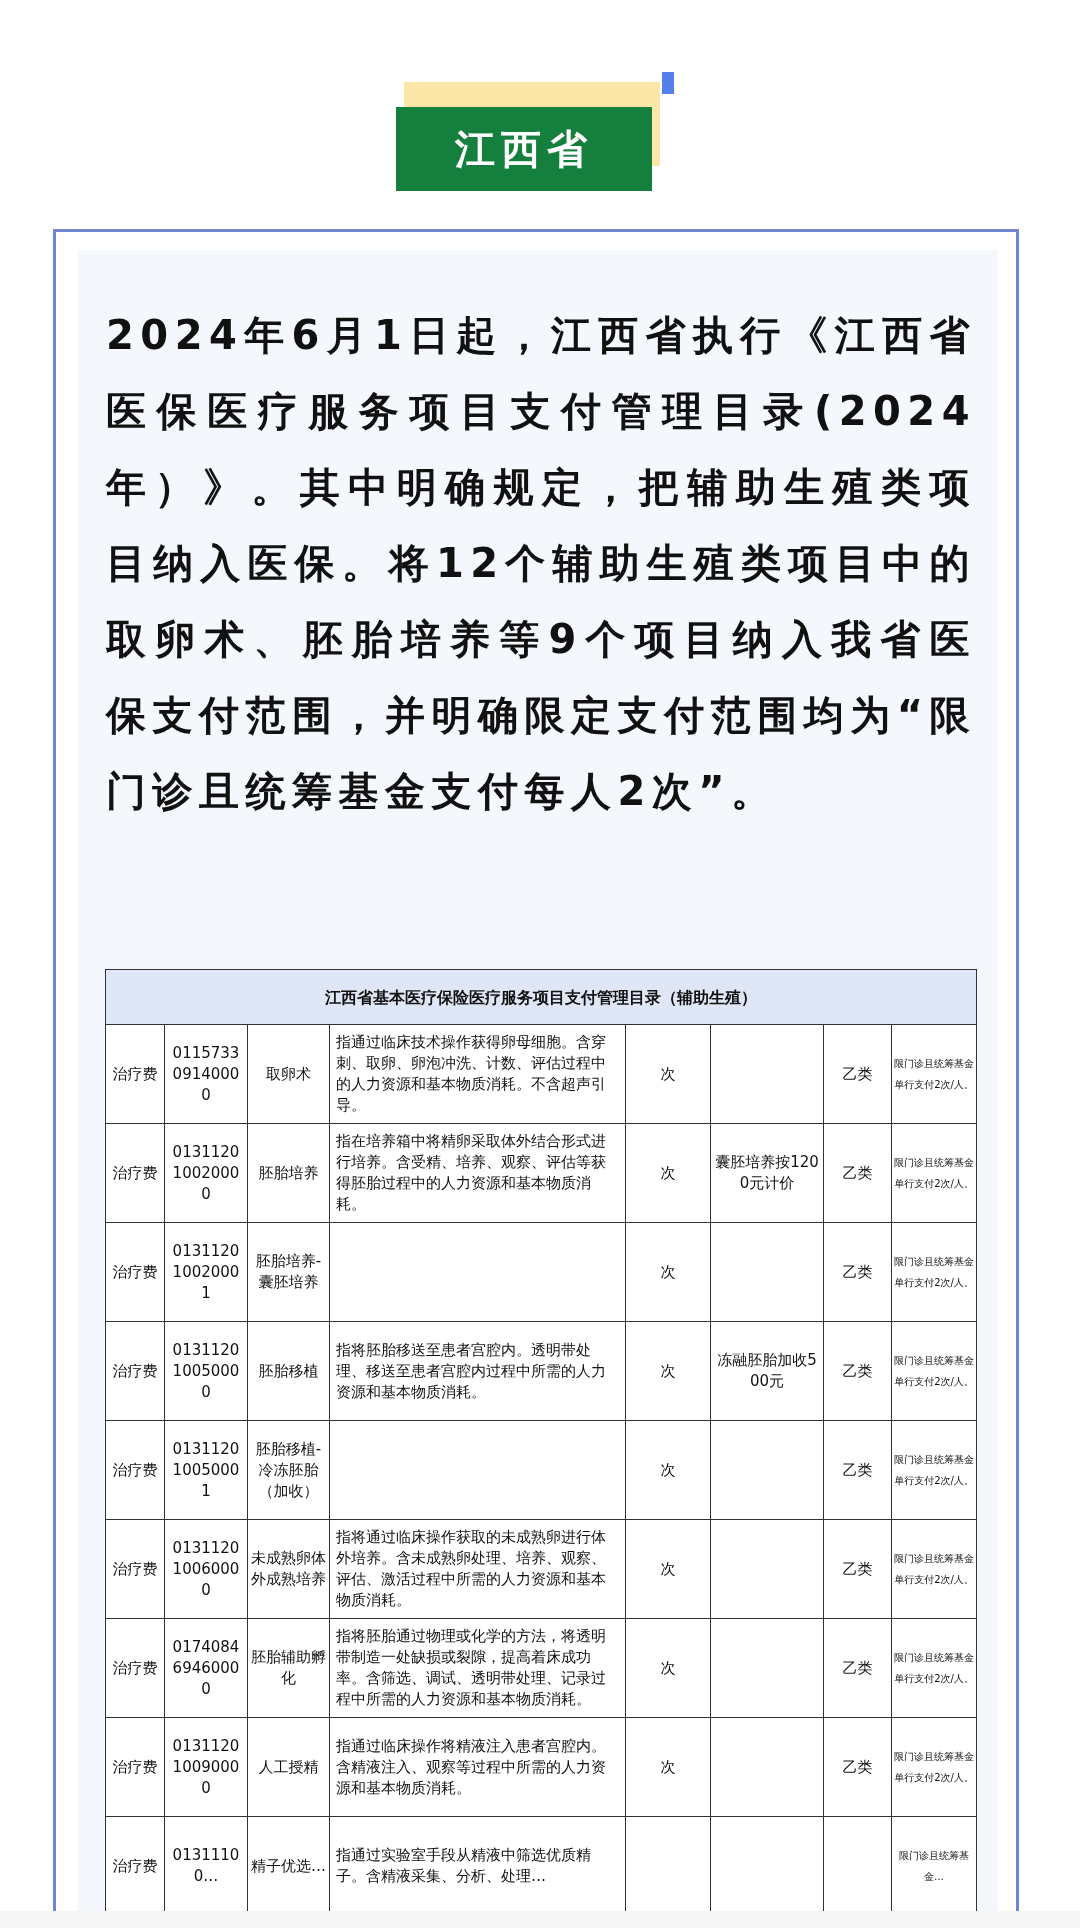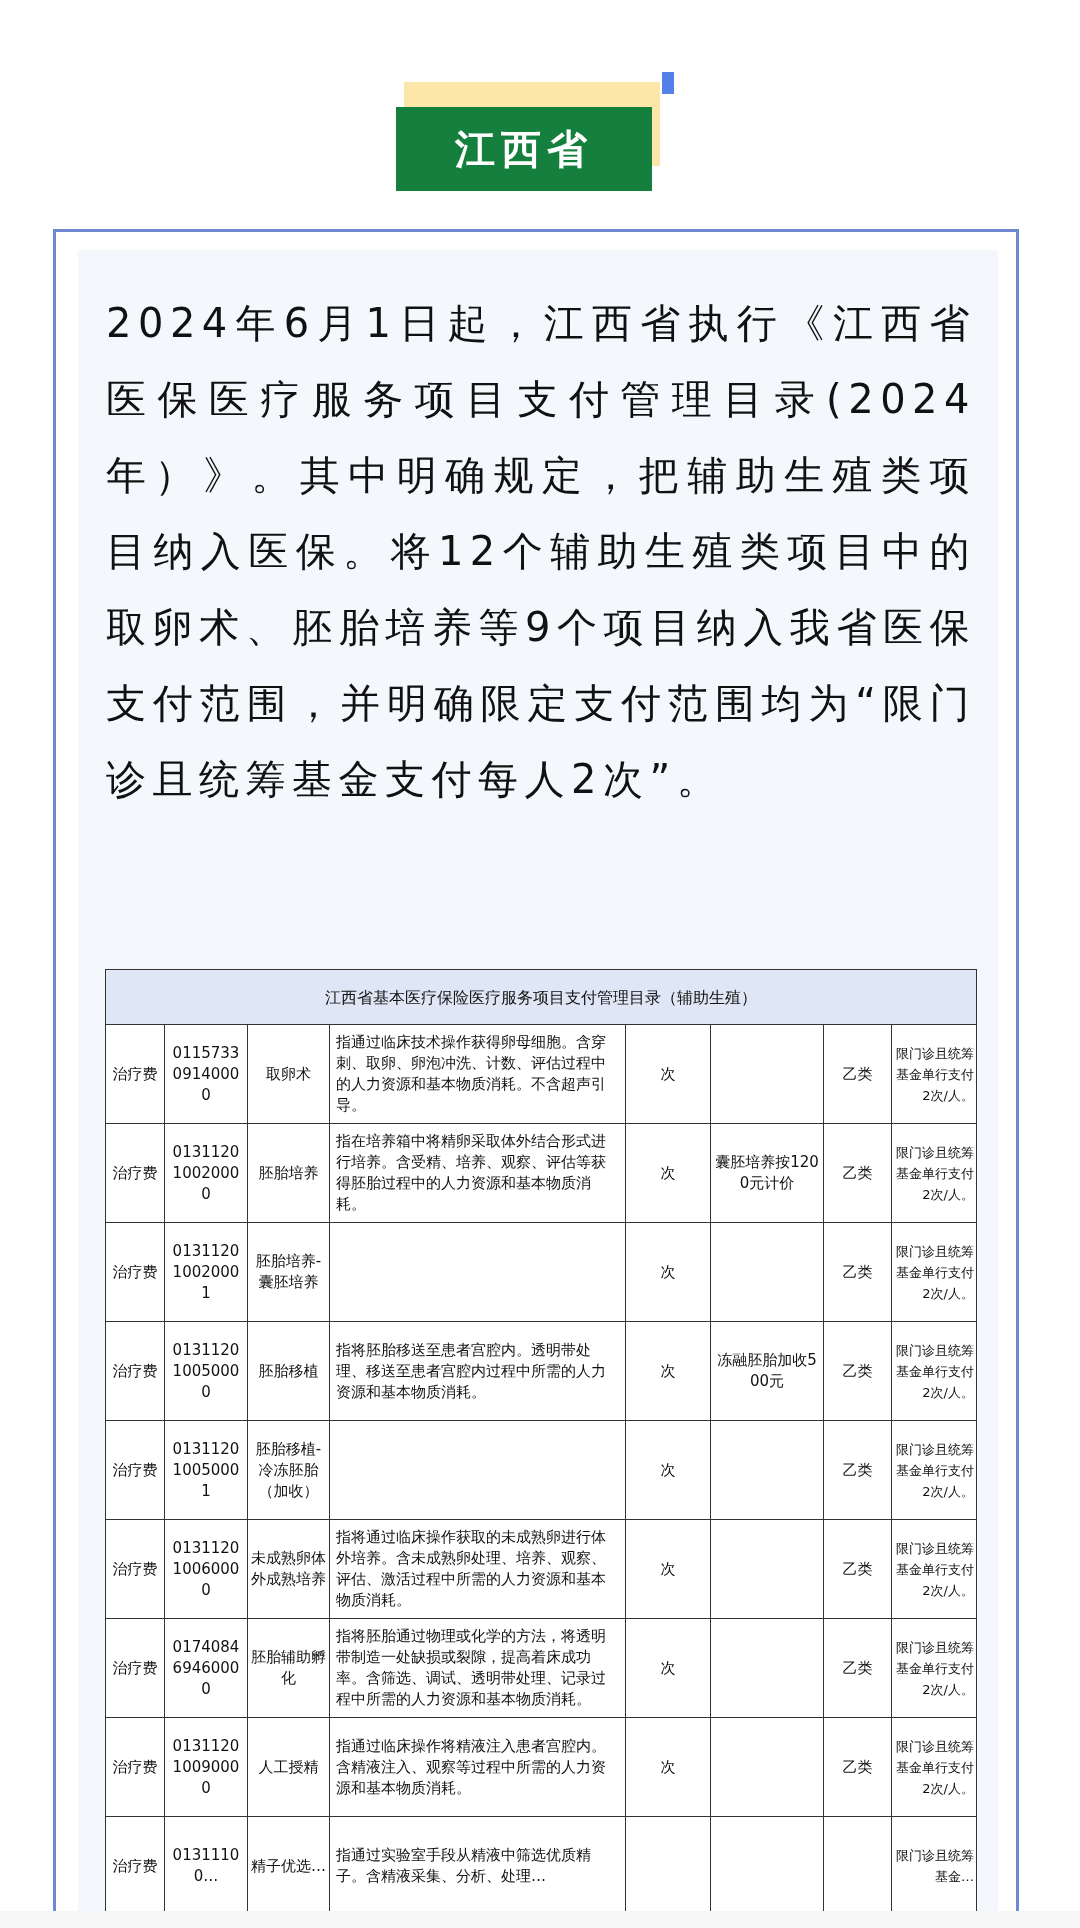--- a/index.html
+++ b/index.html
@@ -21,36 +21,36 @@
   .frame {
     position: absolute; left: 53px; top: 229px; width: 966px; height: 1720px;
     border: 3px solid #6f88cf; border-bottom: none; box-sizing: border-box;
     background: #fff;
   }
   .panel {
     position: absolute; left: 78px; top: 250px; width: 920px; height: 1700px;
     background: #f4f7fc;
   }
   .intro {
-    position: absolute; left: 106px; top: 285px; width: 870px;
+    position: absolute; left: 106px; top: 297px; width: 870px;
     font-size: 40px; line-height: 76px; color: #111;
-    letter-spacing: 6.5px; text-align: justify;
+    letter-spacing: 6.5px; text-align: justify; font-weight: bold;
   }
   .tbl {
     position: absolute; left: 105px; top: 969px; width: 871px;
     border-collapse: collapse; table-layout: fixed;
     font-family: "DejaVu Sans", sans-serif; font-size: 15px; color: #111;
     background: #fff;
   }
   .tbl td, .tbl th { border: 1.5px solid #333; padding: 1px 3px; text-align: center; vertical-align: middle; line-height: 21px; font-weight: normal; word-break: break-all; }
-  .tbl .title-row th { background: #dfe6f5; height: 52px; font-weight: normal; font-size: 16px; }
+  .tbl .title-row th { background: #dfe6f5; height: 52px; font-weight: bold; font-size: 16px; }
   .tbl .head-row th { height: 42px; line-height: 20px; font-size: 16px; }
   .tbl .data-row td { height: 96px; }
   .tbl td.desc { text-align: left; padding: 0 6px; }
-  .tbl td.note { text-align: right; padding: 0 2px; font-size: 13px; }
+  .tbl td.note { text-align: center; padding: 0 2px; font-size: 10px; }
   .cut {
     position: absolute; left: 0; top: 1911px; width: 1080px; height: 17px; background: #f6f6f6;
   }
 </style>
 </head>
 <body>
 
 <div class="badge-wrap">
   <div class="badge-shadow"></div>
   <div class="badge-accent"></div>

